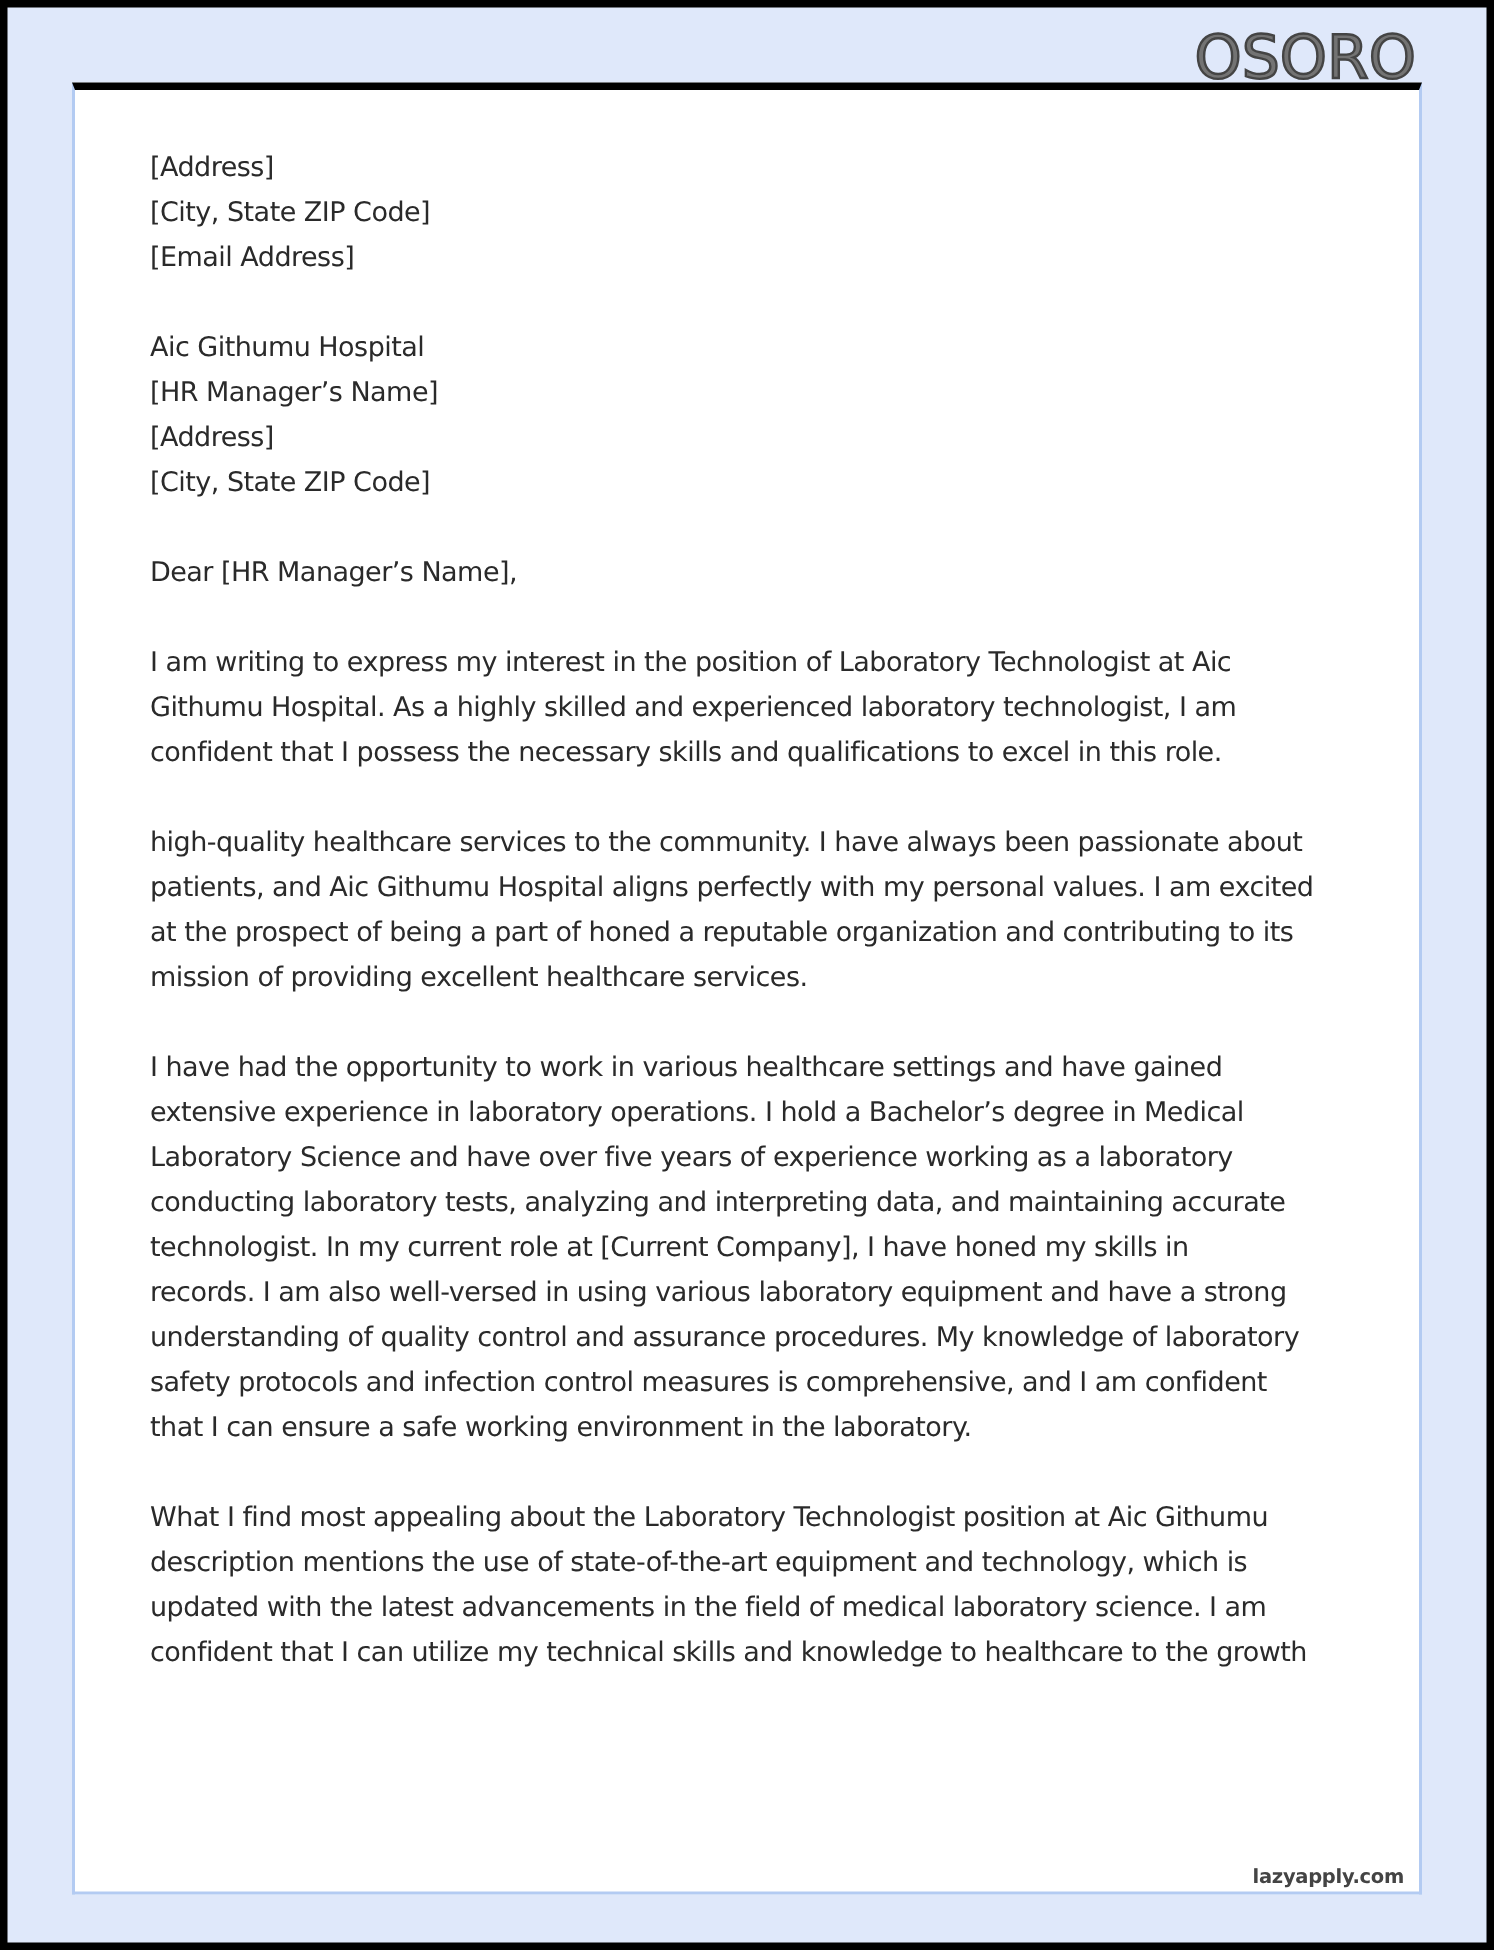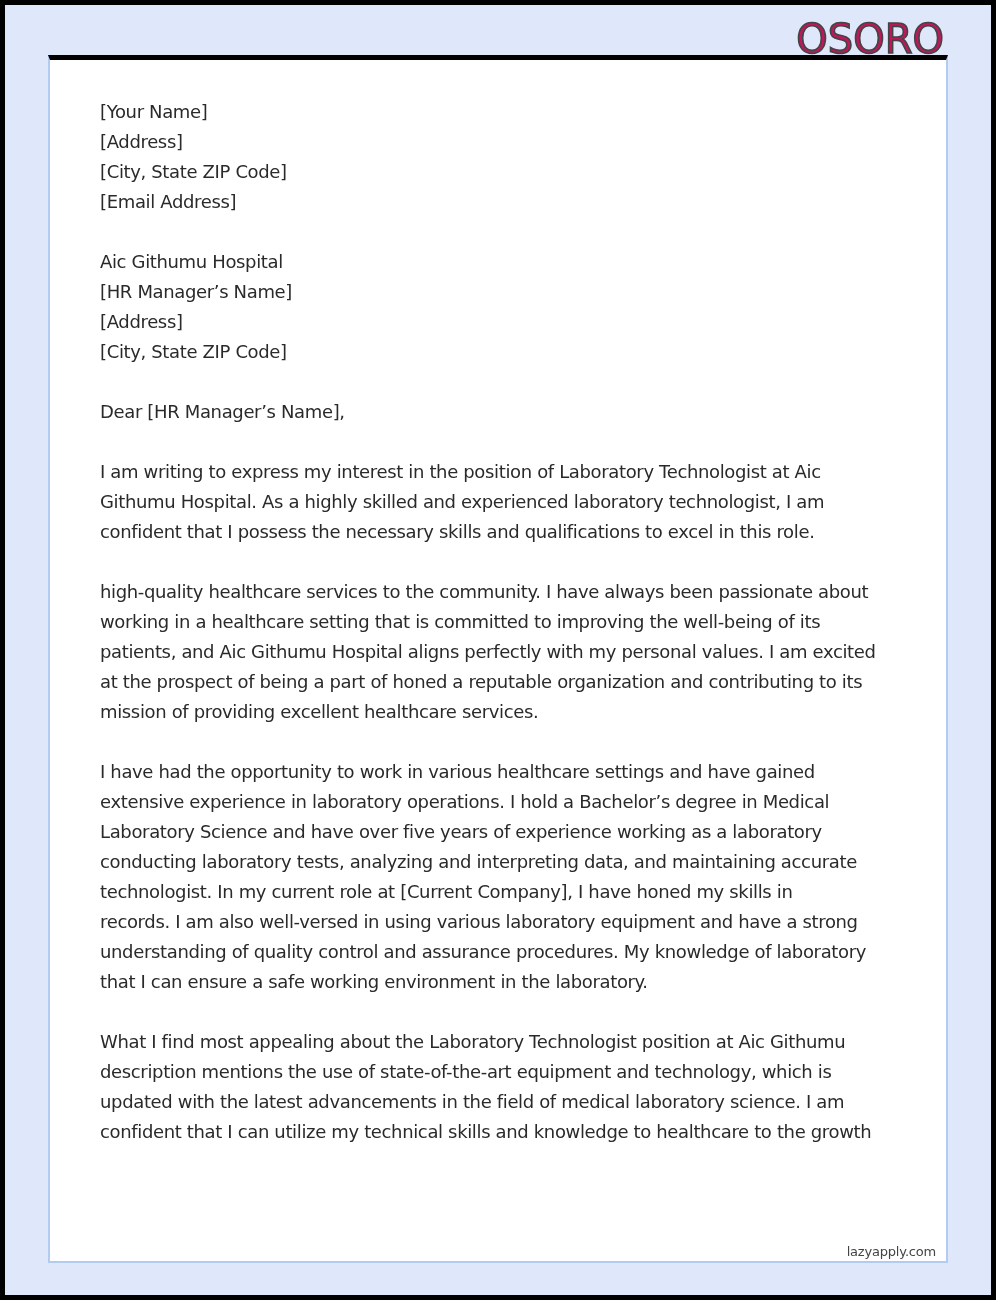--- a/index.html
+++ b/index.html
@@ -9,21 +9,21 @@
       font-family: "DejaVu Sans", sans-serif;
     }
     .frame {
       position: absolute; left: 5px; top: 5px; width: 986px; height: 1290px;
       background: #dfe8fa; overflow: hidden;
     }
     .brand {
       position: absolute; right: 47px; top: 12px;
       font-family: "DejaVu Sans", sans-serif;
       font-size: 40px; font-weight: 400; letter-spacing: 0px;
-      color: #be185d;
+      color: #737373;
       -webkit-text-stroke: 1.6px #444;
       line-height: 44px;
     }
     .page {
       position: absolute; left: 43px; top: 50px; width: 896px; height: 1201px;
       background: #fff;
       border-left: 2px solid #b3cbf2; border-right: 2px solid #b3cbf2; border-bottom: 2px solid #b3cbf2;
       border-top: 5px solid #000;
       box-sizing: content-box;
     }
@@ -33,66 +33,65 @@
       font-size: 18px; line-height: 30px; color: #2a2a2a;
       letter-spacing: -0.35px;
       z-index: 3;
     }
     .letter .line { display: block; white-space: nowrap; }
     .letter .block { margin: 0 0 30px 0; }
     .letter p { margin: 0 0 30px 0; }
     .watermark {
       position: absolute; right: 55px; top: 1239px;
       font-family: "DejaVu Sans", sans-serif;
-      font-size: 13px; color: #444; z-index: 4; letter-spacing: -0.2px;
+      font-size: 13px; color: #444; z-index: 4; letter-spacing: -0.2px; font-weight: bold;
     }
   </style>
 </head>
 <body>
 
 <div class="frame">
   <div class="brand">OSORO</div>
   <div class="page"></div>
 
   <div class="letter">
     <div class="block">
-      <span class="line">[Your Name]</span>
       <span class="line">[Address]</span>
       <span class="line">[City, State ZIP Code]</span>
       <span class="line">[Email Address]</span>
     </div>
     <div class="block">
       <span class="line">Aic Githumu Hospital</span>
       <span class="line">[HR Manager’s Name]</span>
       <span class="line">[Address]</span>
       <span class="line">[City, State ZIP Code]</span>
     </div>
     <p>
       <span class="line">Dear [HR Manager’s Name],</span>
     </p>
     <p>
       <span class="line">I am writing to express my interest in the position of Laboratory Technologist at Aic</span>
       <span class="line">Githumu Hospital. As a highly skilled and experienced laboratory technologist, I am</span>
       <span class="line">confident that I possess the necessary skills and qualifications to excel in this role.</span>
     </p>
     <p>
       <span class="line">high-quality healthcare services to the community. I have always been passionate about</span>
-      <span class="line">working in a healthcare setting that is committed to improving the well-being of its</span>
       <span class="line">patients, and Aic Githumu Hospital aligns perfectly with my personal values. I am excited</span>
       <span class="line">at the prospect of being a part of honed a reputable organization and contributing to its</span>
       <span class="line">mission of providing excellent healthcare services.</span>
     </p>
     <p>
       <span class="line">I have had the opportunity to work in various healthcare settings and have gained</span>
       <span class="line">extensive experience in laboratory operations. I hold a Bachelor’s degree in Medical</span>
       <span class="line">Laboratory Science and have over five years of experience working as a laboratory</span>
       <span class="line">conducting laboratory tests, analyzing and interpreting data, and maintaining accurate</span>
       <span class="line">technologist. In my current role at [Current Company], I have honed my skills in</span>
       <span class="line">records. I am also well-versed in using various laboratory equipment and have a strong</span>
       <span class="line">understanding of quality control and assurance procedures. My knowledge of laboratory</span>
+      <span class="line">safety protocols and infection control measures is comprehensive, and I am confident</span>
       <span class="line">that I can ensure a safe working environment in the laboratory.</span>
     </p>
     <p>
       <span class="line">What I find most appealing about the Laboratory Technologist position at Aic Githumu</span>
       <span class="line">description mentions the use of state-of-the-art equipment and technology, which is</span>
       <span class="line">updated with the latest advancements in the field of medical laboratory science. I am</span>
       <span class="line">confident that I can utilize my technical skills and knowledge to healthcare to the growth</span>
     </p>
   </div>
 

